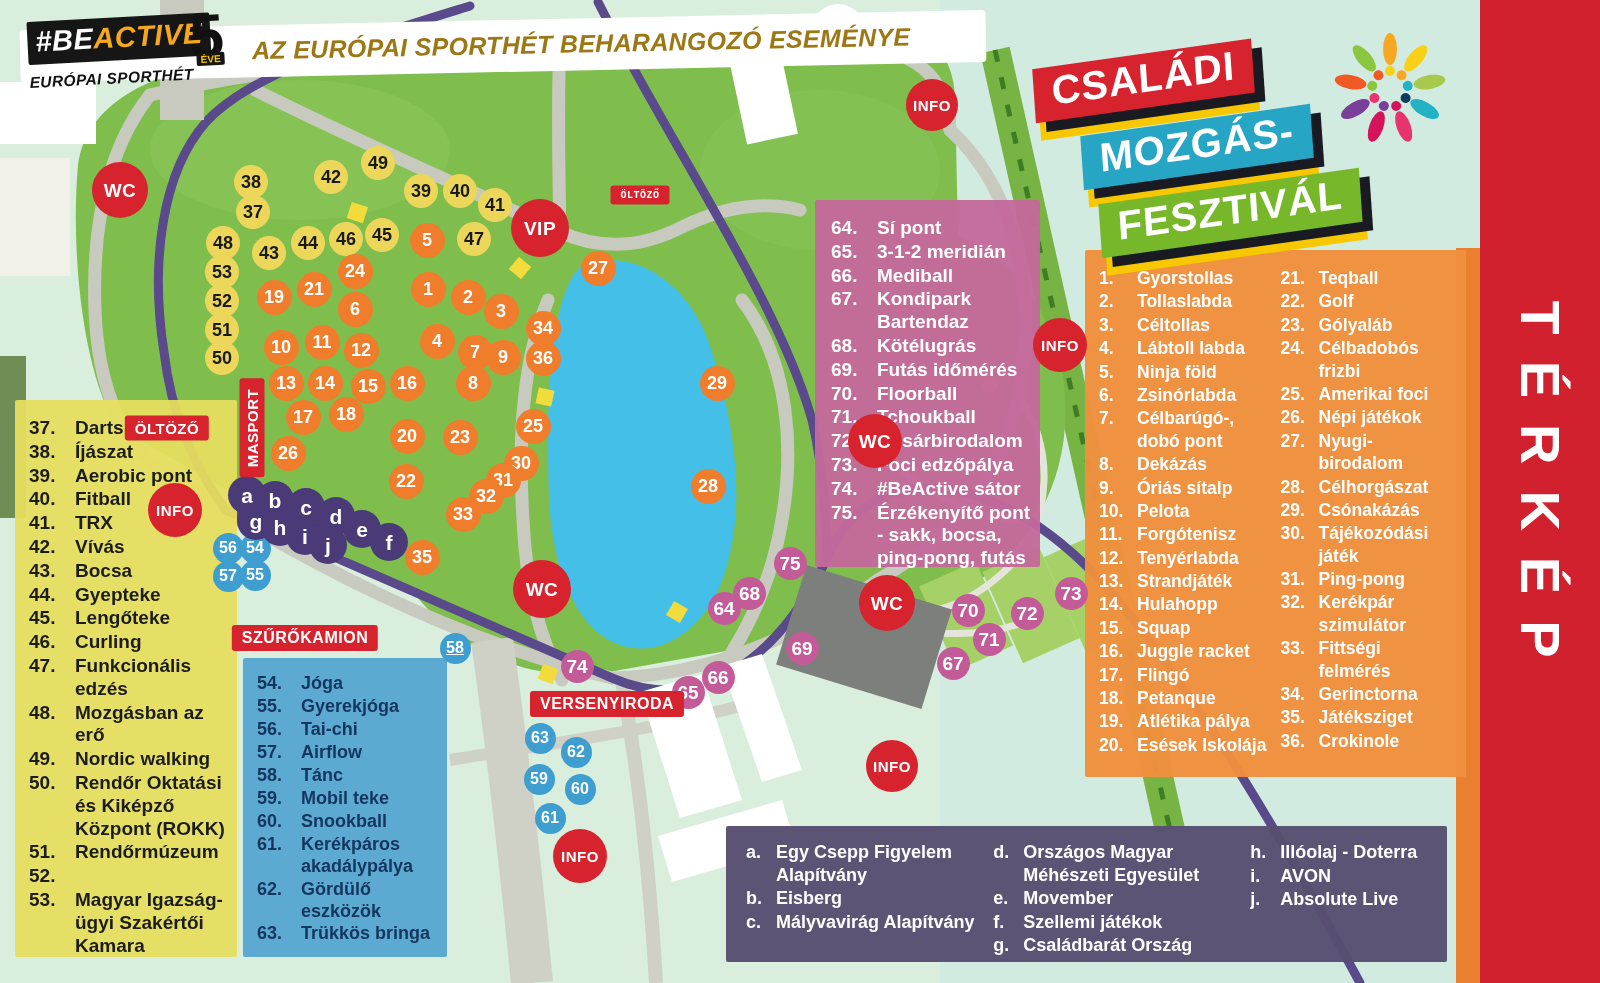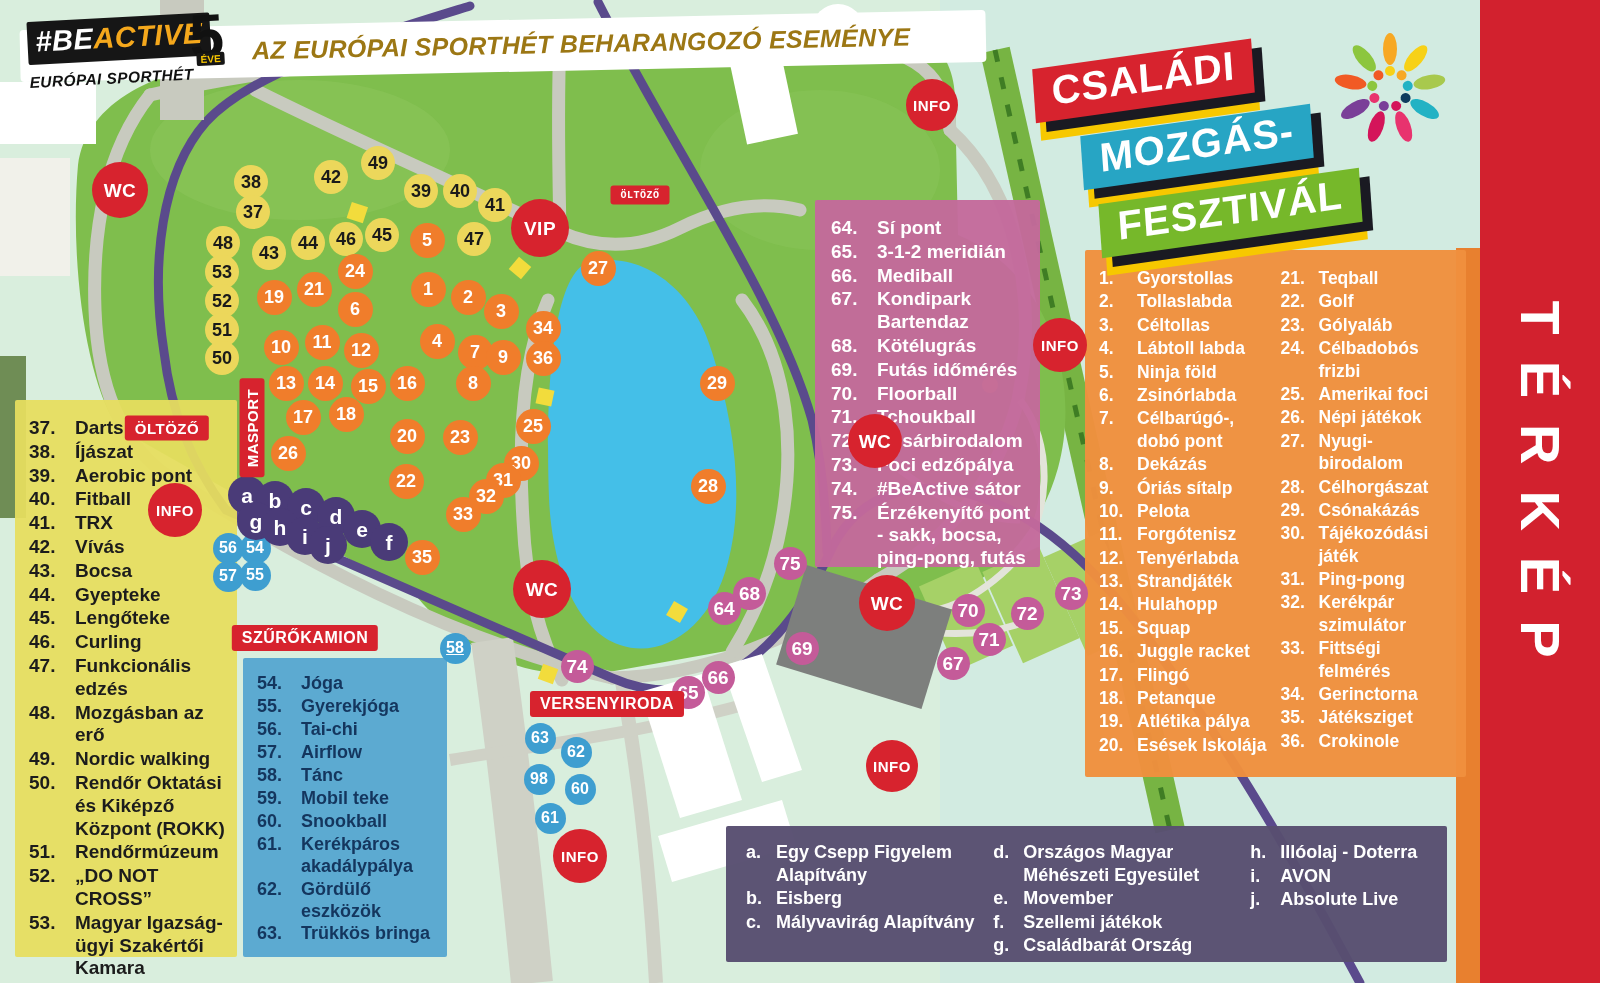--- a/index.html
+++ b/index.html
@@ -209,21 +209,20 @@
         <div class="row">
           <span class="num">50.</span>
           <span class="lbl">Rendőr Oktatási és Kiképző Központ (ROKK)</span>
         </div>
         <div class="row">
           <span class="num">51.</span>
           <span class="lbl">Rendőrmúzeum</span>
         </div>
         <div class="row">
           <span class="num">52.</span>
-          <span class="lbl">„DO NOT CROSS”</span>
         </div>
         <div class="row">
           <span class="num">53.</span>
           <span class="lbl">Magyar Igazság-ügyi Szakértői Kamara</span>
         </div>
       </div>
   </div>
   <div id="legend-blue" class="leg">
     <div id="rows-blue">
         <div class="row">
@@ -583,21 +582,21 @@
       <div class="mk pink" style="left: 972.5px; top: 622.5px; width: 33px; height: 33px;">71</div>
       <div class="mk pink" style="left: 1010.5px; top: 596.5px; width: 33px; height: 33px;">72</div>
       <div class="mk pink" style="left: 1054.5px; top: 576.5px; width: 33px; height: 33px;">73</div>
       <div class="mk pink" style="left: 560.5px; top: 649.5px; width: 33px; height: 33px;">74</div>
       <div class="mk pink" style="left: 773.5px; top: 546.5px; width: 33px; height: 33px;">75</div>
       <div class="mk blue" style="left: 239.5px; top: 532.5px; width: 31px; height: 31px;">54</div>
       <div class="mk blue" style="left: 239.5px; top: 559.5px; width: 31px; height: 31px;">55</div>
       <div class="mk blue" style="left: 212.5px; top: 532.5px; width: 31px; height: 31px;">56</div>
       <div class="mk blue" style="left: 212.5px; top: 560.5px; width: 31px; height: 31px;">57</div>
       <div class="mk blue" style="left: 439.5px; top: 632.5px; width: 31px; height: 31px; text-decoration: underline;">58</div>
-      <div class="mk blue" style="left: 523.5px; top: 763.5px; width: 31px; height: 31px;">98</div>
+      <div class="mk blue" style="left: 523.5px; top: 763.5px; width: 31px; height: 31px;">59</div>
       <div class="mk blue" style="left: 564.5px; top: 773.5px; width: 31px; height: 31px;">60</div>
       <div class="mk blue" style="left: 534.5px; top: 802.5px; width: 31px; height: 31px;">61</div>
       <div class="mk blue" style="left: 560.5px; top: 736.5px; width: 31px; height: 31px;">62</div>
       <div class="mk blue" style="left: 524.5px; top: 722.5px; width: 31px; height: 31px;">63</div>
       <div class="mk letter" style="left: 228px; top: 476px; width: 38px; height: 38px;">a</div>
       <div class="mk letter" style="left: 256px; top: 481px; width: 38px; height: 38px;">b</div>
       <div class="mk letter" style="left: 287px; top: 488px; width: 38px; height: 38px;">c</div>
       <div class="mk letter" style="left: 317px; top: 497px; width: 38px; height: 38px;">d</div>
       <div class="mk letter" style="left: 343px; top: 510px; width: 38px; height: 38px;">e</div>
       <div class="mk letter" style="left: 370px; top: 523px; width: 38px; height: 38px;">f</div>

